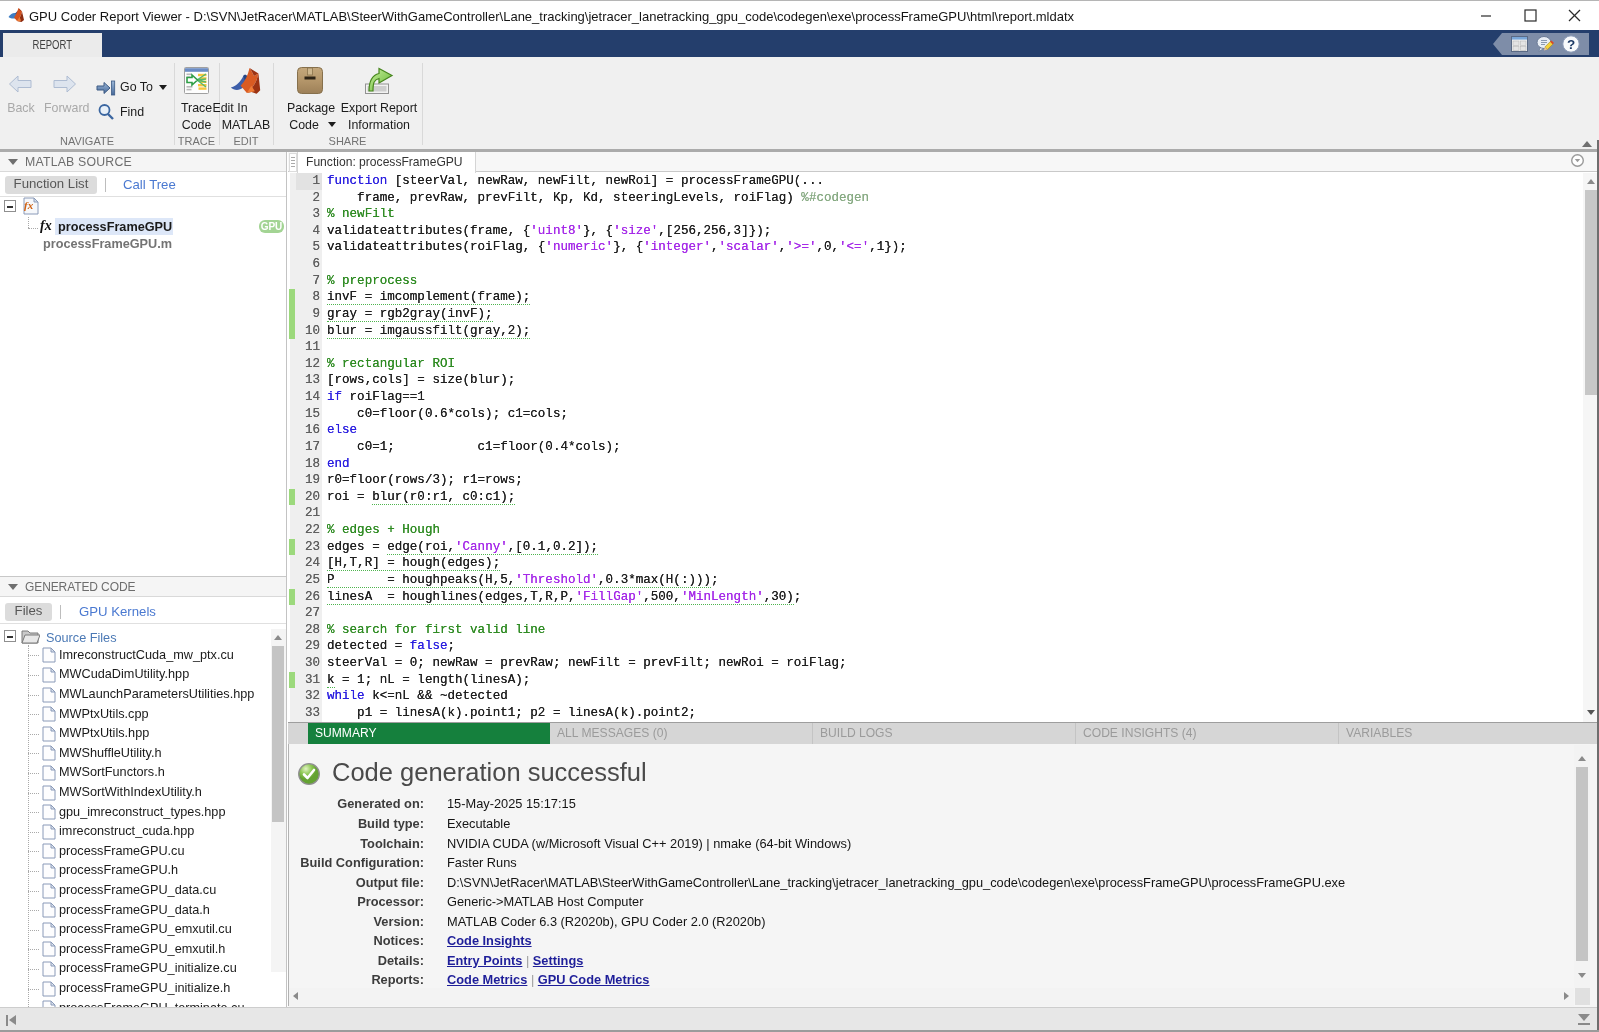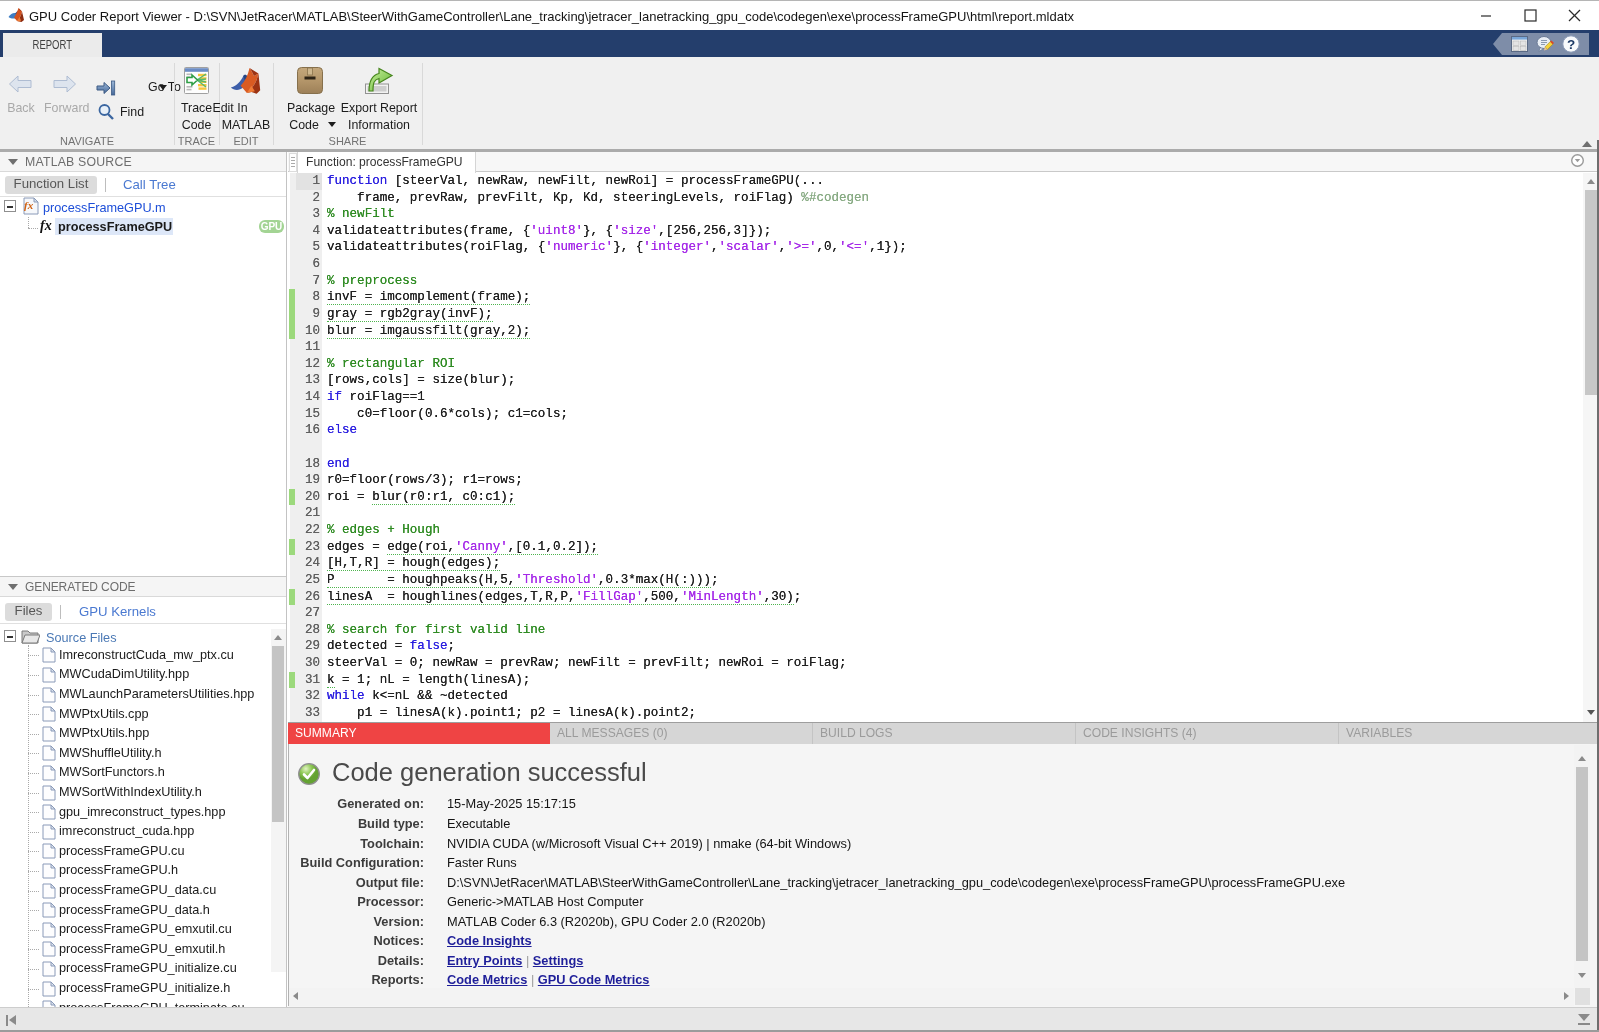--- a/index.html
+++ b/index.html
@@ -26,21 +26,21 @@
 
 #sidebar { left:0; top:152px; width:287px; height:855px; background:#fff; border-right:1px solid #c3c3c3; overflow:hidden; }
 .panhead { position:absolute; left:0; width:286px; height:20px; background:#f5f5f5; border-bottom:1px solid #d9d9d9; }
 .panhead .cap { position:absolute; left:25px; top:3px; font-size:12.3px; color:#6d6d6d; letter-spacing:0.2px; }
 .panhead .tri { position:absolute; left:8px; top:7px; width:0; height:0; border-left:5px solid transparent; border-right:5px solid transparent; border-top:6px solid #6f6f6f; }
 .tabrow { position:absolute; left:0; width:286px; height:24px; background:#fff; border-bottom:1px solid #e0e0e0; }
 .selbtn { position:absolute; top:3px; height:18px; background:#dcdcdc; border-radius:3px; color:#575757; font-size:13.2px; text-align:center; }
 .linklike { position:absolute; top:4px; color:#4a79d1; font-size:13.2px; }
 .tabsep { position:absolute; top:5px; width:1px; height:14px; background:#bdbdbd; }
 .treelbl { font-size:12.7px; color:#1a1a1a; white-space:nowrap; }
-.bluelbl { color:#1d4ed8; font-weight:normal; }
+.bluelbl { color:#737373; font-weight:bold;margin-top:36px; }
 .minus { position:absolute; width:12px; height:12px; border:1px solid #8f8f8f; background:#fff; }
 .minus::after { content:""; position:absolute; left:2px; top:5px; width:6px; height:1.6px; background:#333; }
 .dotv { position:absolute; width:1px; border-left:1px dotted #a9a9a9; }
 .doth { position:absolute; height:1px; border-top:1px dotted #a9a9a9; }
 
 #codetabrow { left:288px; top:152px; width:1311px; height:20px; background:#f7f7f7; border-bottom:1px solid #c9c9c9; }
 #grip { left:289px; top:153px; width:8px; height:19px; background:#fff; border:1px solid #dcdcdc; }
 #grip::after { content:""; position:absolute; left:1px; top:3px; width:4px; height:11px; background:repeating-linear-gradient(#aaa 0 1px, transparent 1px 3px); }
 #codetab { left:297px; top:152px; width:179px; height:21px; background:#fff; border-left:1px solid #d5d5d5; border-right:1px solid #d5d5d5; font-size:12.1px; color:#333; line-height:20px; padding-left:8px; }
 #codearea { left:288px; top:173px; width:1295px; height:549px; background:#fff; overflow:hidden; }
@@ -52,21 +52,21 @@
 .s { color:#a529e8; }
 .c { color:#2e8b22; }
 .g { color:#88ab84; }
 .u { border-bottom:1px dotted #4eb54e; }
 
 #cvsb { left:1583px; top:173px; width:16px; height:549px; background:#f6f6f6; }
 #cvsb .thumb { position:absolute; left:1.5px; top:17px; width:12px; height:205px; background:#c7c7c7; }
 
 #btabs { left:288px; top:723px; width:1311px; height:21px; background:#d6d6d6; }
 .btab { position:absolute; top:0; height:21px; font-size:12.1px; line-height:21px; padding-left:7px; color:#9b9b9b; background:#d6d6d6; border-right:1px solid #c4c4c4; }
-.btab.on { background:#ef4444; color:#fff; border-right:none; }
+.btab.on { background:#15803d; color:#fff; border-right:none;margin-left:20px; }
 
 #summary { left:288px; top:744px; width:1311px; height:263px; background:#f5f5f5;padding-left:8px; }
 #sumhead { position:absolute; left:44px; top:14px; font-size:25.5px; color:#4a4a4a; }
 .srow { position:absolute; white-space:nowrap; font-size:12.8px; }
 .slabel { position:absolute; width:136px; text-align:right; font-weight:bold; color:#3c3c3c; }
 .sval { position:absolute; left:159px; color:#141414; }
 .slink { color:#1e1e99; font-weight:bold; text-decoration:underline; }
 .sep2 { color:#9b9b9b; font-weight:normal; }
 
 #svsb { left:1574px; top:745px; width:16px; height:243px; background:#f3f3f3; }
@@ -145,21 +145,21 @@
     <svg class="abs" style="left:96px;top:23px" width="20" height="16" viewBox="0 0 20 16">
       <defs>
           <linearGradient id="gt" x1="0" y1="0" x2="0" y2="1">
             <stop offset="0" stop-color="#9db8d8"></stop>
             <stop offset="1" stop-color="#46699a"></stop>
           </linearGradient>
         </defs>
       <path d="M1 6 L8 6 L8 2.5 L14 8 L8 13.5 L8 10 L1 10 Z" fill="url(#gt)" stroke="#3c5a84" stroke-width="1"></path>
       <rect x="15.5" y="1" width="3.2" height="14" fill="url(#gt)" stroke="#3c5a84" stroke-width="0.8"></rect>
     </svg>
-    <div class="btxt" style="left:120px;top:23px;margin-left:28px;">Go To</div>
+    <div class="btxt" style="left:120px;top:23px;">Go To</div>
     <div class="arr abs" style="left:159px;top:28px;border-left:4.5px solid transparent;border-right:4.5px solid transparent;border-top:5px solid #1c1c1c"></div>
 
     <svg class="abs" style="left:97px;top:46px" width="18" height="18" viewBox="0 0 18 18">
       <circle cx="7.5" cy="7" r="5" fill="#e8f0f8" stroke="#3b66a0" stroke-width="1.8"></circle>
       <line x1="11" y1="11" x2="16" y2="16" stroke="#3b66a0" stroke-width="2.4"></line>
     </svg>
     <div class="btxt" style="left:120px;top:48px;">Find</div>
     <div class="tsep" style="left:174px"></div>
 
     <svg class="abs" style="left:184px;top:10px" width="25" height="27" viewBox="0 0 25 27">
@@ -417,20 +417,21 @@
 <div class="gbar" style="top:132.96px;height:16.62px"></div>
 <div class="cl" style="top:132.96px;width:1295px"><span class="num">9</span><span class="cd"><span class="u">gray = rgb2gray(invF);</span></span></div>
 <div class="gbar" style="top:149.58px;height:16.62px"></div>
 <div class="cl" style="top:149.58px;width:1295px"><span class="num">10</span><span class="cd"><span class="u">blur = imgaussfilt(gray,2);</span></span></div>
 <div class="cl" style="top:166.20px;width:1295px"><span class="num">11</span><span class="cd"></span></div>
 <div class="cl" style="top:182.82px;width:1295px"><span class="num">12</span><span class="cd"><span class="c">% rectangular ROI</span></span></div>
 <div class="cl" style="top:199.44px;width:1295px"><span class="num">13</span><span class="cd">[rows,cols] = size(blur);</span></div>
 <div class="cl" style="top:216.06px;width:1295px"><span class="num">14</span><span class="cd"><span class="k">if</span> roiFlag==1</span></div>
 <div class="cl" style="top:232.68px;width:1295px"><span class="num">15</span><span class="cd">    c0=floor(0.6*cols); c1=cols;</span></div>
 <div class="cl" style="top:249.30px;width:1295px"><span class="num">16</span><span class="cd"><span class="k">else</span></span></div>
+<div class="cl" style="top:265.92px;width:1295px"><span class="num">17</span><span class="cd">    c0=1;           c1=floor(0.4*cols);</span></div>
 <div class="cl" style="top:282.54px;width:1295px"><span class="num">18</span><span class="cd"><span class="k">end</span></span></div>
 <div class="cl" style="top:299.16px;width:1295px"><span class="num">19</span><span class="cd">r0=floor(rows/3); r1=rows;</span></div>
 <div class="gbar" style="top:315.78px;height:16.62px"></div>
 <div class="cl" style="top:315.78px;width:1295px"><span class="num">20</span><span class="cd">roi = <span class="u">blur(r0:r1, c0:c1);</span></span></div>
 <div class="cl" style="top:332.40px;width:1295px"><span class="num">21</span><span class="cd"></span></div>
 <div class="cl" style="top:349.02px;width:1295px"><span class="num">22</span><span class="cd"><span class="c">% edges + Hough</span></span></div>
 <div class="gbar" style="top:365.64px;height:16.62px"></div>
 <div class="cl" style="top:365.64px;width:1295px"><span class="num">23</span><span class="cd">edges = <span class="u">edge(roi,<span class="s">'Canny'</span>,[0.1,0.2]);</span></span></div>
 <div class="cl" style="top:382.26px;width:1295px"><span class="num">24</span><span class="cd"><span class="u">[H,T,R] = hough(edges);</span></span></div>
 <div class="cl" style="top:398.88px;width:1295px"><span class="num">25</span><span class="cd"><span class="u">P       = houghpeaks(H,5,<span class="s">'Threshold'</span>,0.3*max(H(:)))</span>;</span></div>

